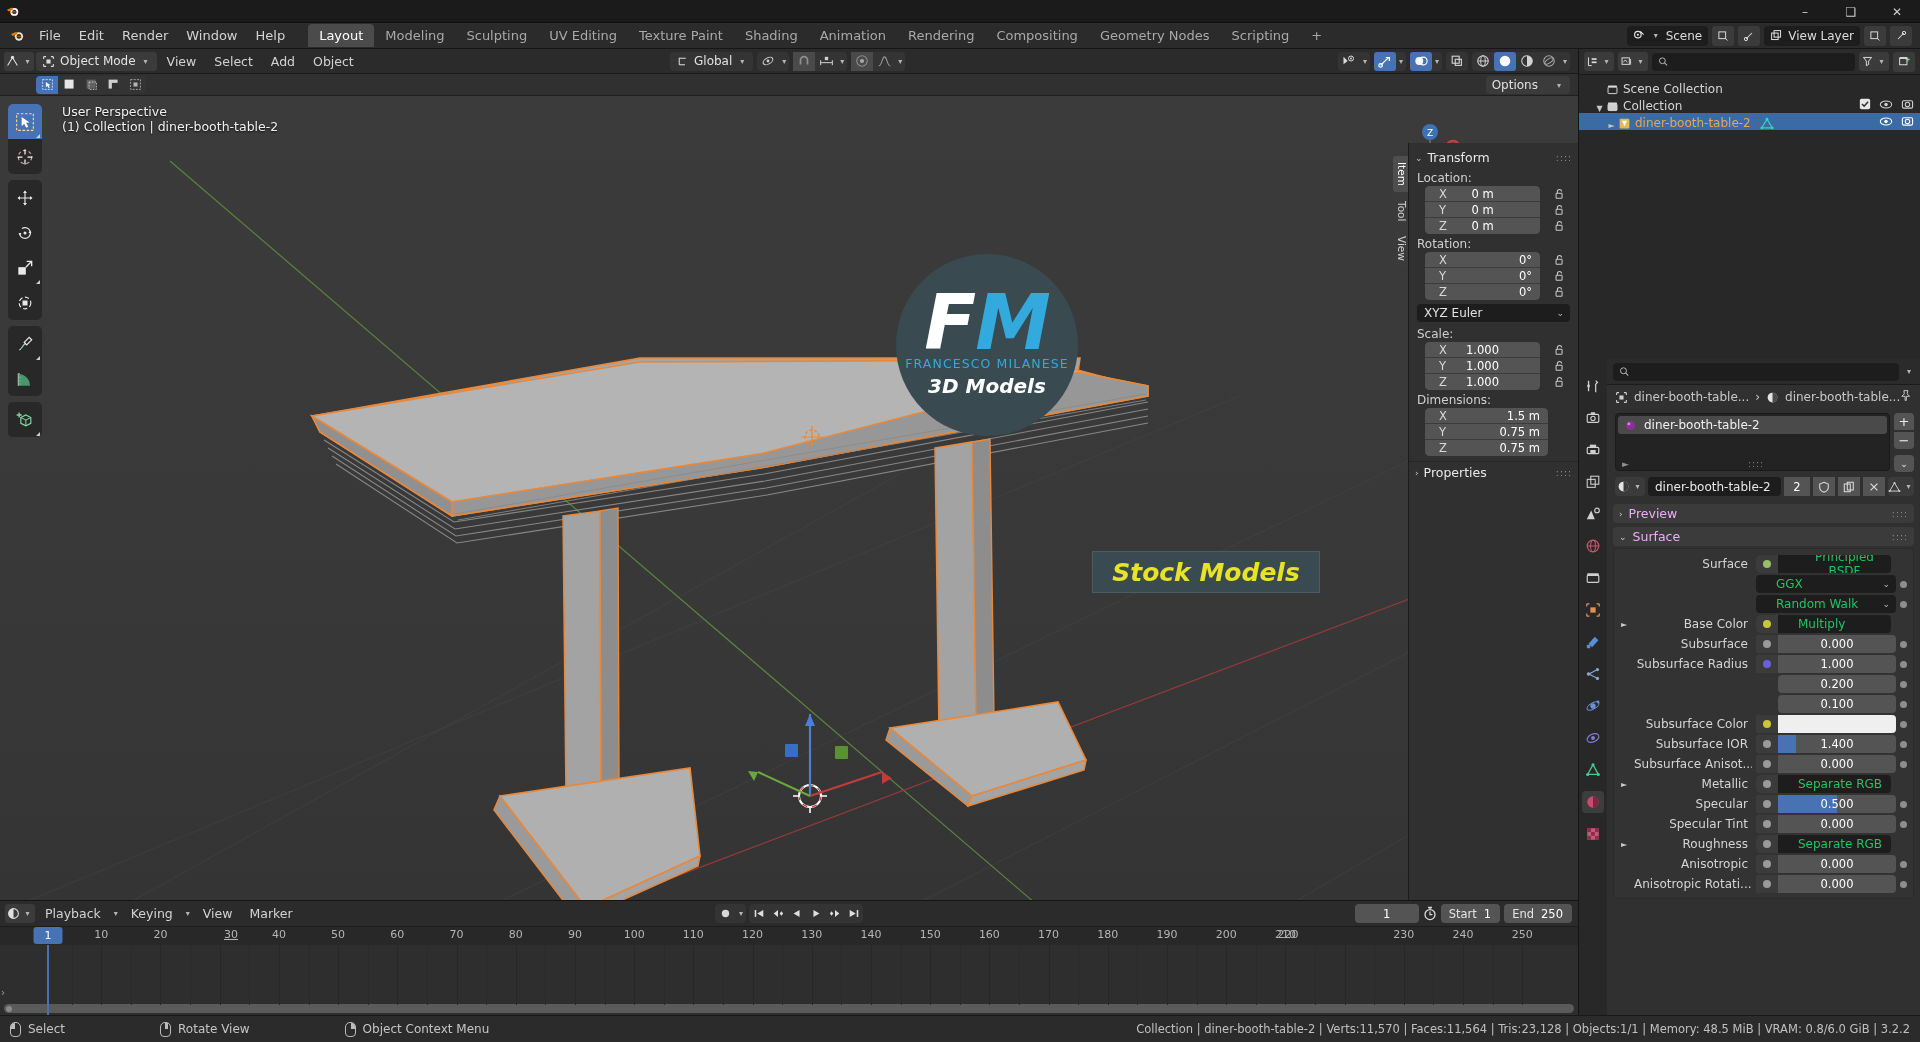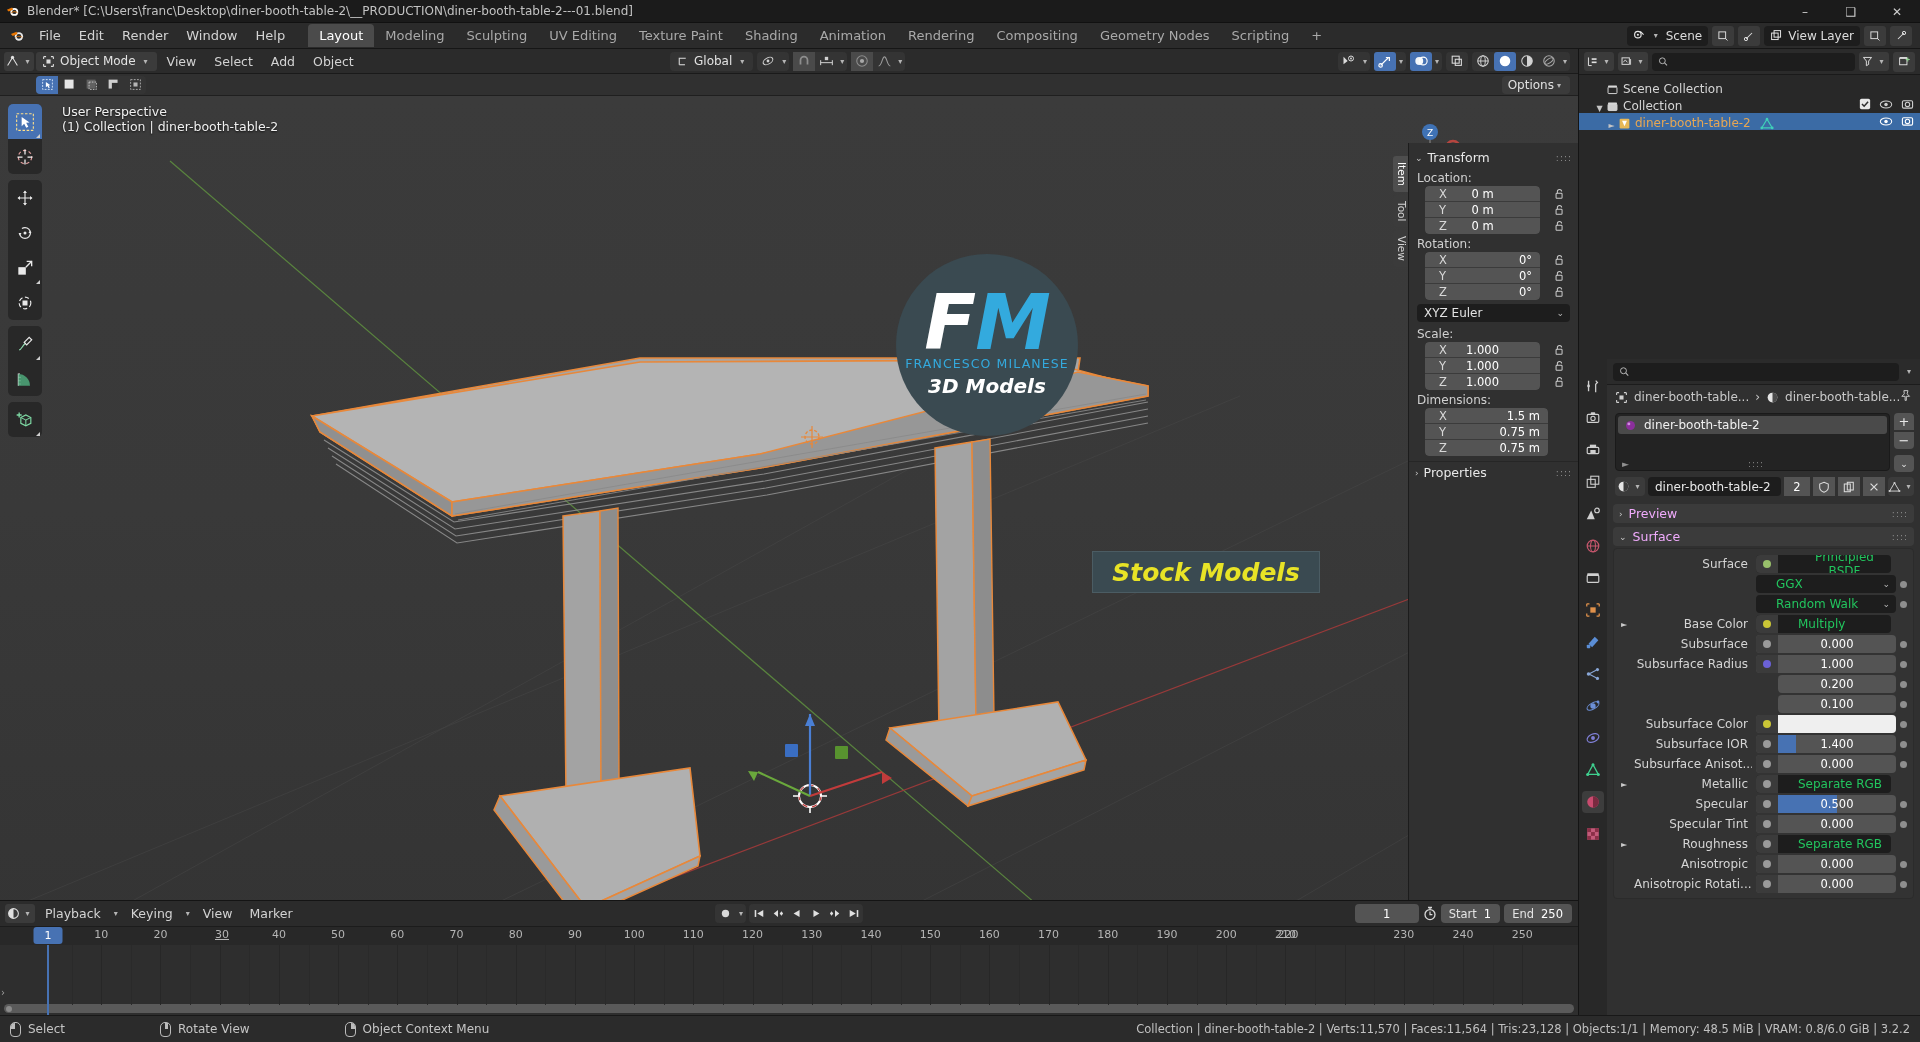--- a/index.html
+++ b/index.html
@@ -50,21 +50,21 @@
   .sq { width:22px; }
   .sq.on { background:#4772b3; border-radius:3px; }
   .sq.lit { background:#4a4a4a; }
 
   
   #vp-tooling { height:22px; background:#303030; display:flex; align-items:center;
      padding-left:36px; border-bottom:1px solid #1f1f1f; position:relative; }
   .selmode { display:flex; background:#343434; border-radius:4px; overflow:hidden; }
   .selmode div { width:22px; height:18px; display:flex; align-items:center; justify-content:center; }
   .selmode div.on { background:#4772b3; }
-  #options-btn { position:absolute; right:8px; top:2px; display:flex; align-items:center; gap:0;
+  #options-btn { position:absolute; right:8px; top:2px; display:flex; align-items:center; gap:16px;
     background:#3b3b3b; border-radius:4px; height:18px; padding:0 6px; font-size:12px; color:#e0e0e0; }
 
   
   #vp-canvas { flex:1; position:relative; overflow:hidden;
     background:linear-gradient(#3b3b3b 0%, #393939 45%, #333333 100%); }
 
   
   #vp-svg { position:absolute; inset:0; }
 
   
@@ -263,21 +263,20 @@
 </head>
 <body>
 
 <div id="titlebar">
   <svg class="blender-logo" viewBox="0 0 32 32">
     <circle cx="19" cy="18" r="9" fill="#ffffff"></circle>
     <circle cx="19" cy="18" r="5" fill="#2b2b2b"></circle>
     <path d="M2 13 L14 8 L16 13 L6 17 Z" fill="#ea7600"></path>
     <path d="M10 22 A10 10 0 0 1 28 22 A13 13 0 0 0 10 22 Z" fill="#ea7600"></path>
   </svg>
-  <span class="tbtext">Blender* [C:\Users\franc\Desktop\diner-booth-table-2\__PRODUCTION\diner-booth-table-2---01.blend]</span>
   <div id="winbtns">
     <div>–</div>
     <div>❑</div>
     <div>✕</div>
   </div>
 </div>
 
 <div id="topbar">
   <div class="menu-logo">
     <svg width="15" height="15" viewBox="0 0 32 32">
@@ -1500,21 +1499,21 @@
         <span class="lb">End</span>
         <span class="vl">250</span>
       </div>
     </div>
   </div>
 
   <div id="tl-ruler">
       <span class="tick" style="left: 48px; color: rgb(255, 255, 255); opacity: 0;">1</span>
       <span class="tick" style="left: 101.286px;">10</span>
       <span class="tick" style="left: 160.492px;">20</span>
-      <span class="tick" style="left: 222px; text-decoration: underline;">30</span>
+      <span class="tick" style="left: 231px; text-decoration: underline;">30</span>
       <span class="tick" style="left: 278.905px;">40</span>
       <span class="tick" style="left: 338.111px;">50</span>
       <span class="tick" style="left: 397.317px;">60</span>
       <span class="tick" style="left: 456.524px;">70</span>
       <span class="tick" style="left: 515.73px;">80</span>
       <span class="tick" style="left: 574.937px;">90</span>
       <span class="tick" style="left: 634.143px;">100</span>
       <span class="tick" style="left: 693.349px;">110</span>
       <span class="tick" style="left: 752.556px;">120</span>
       <span class="tick" style="left: 811.762px;">130</span>

